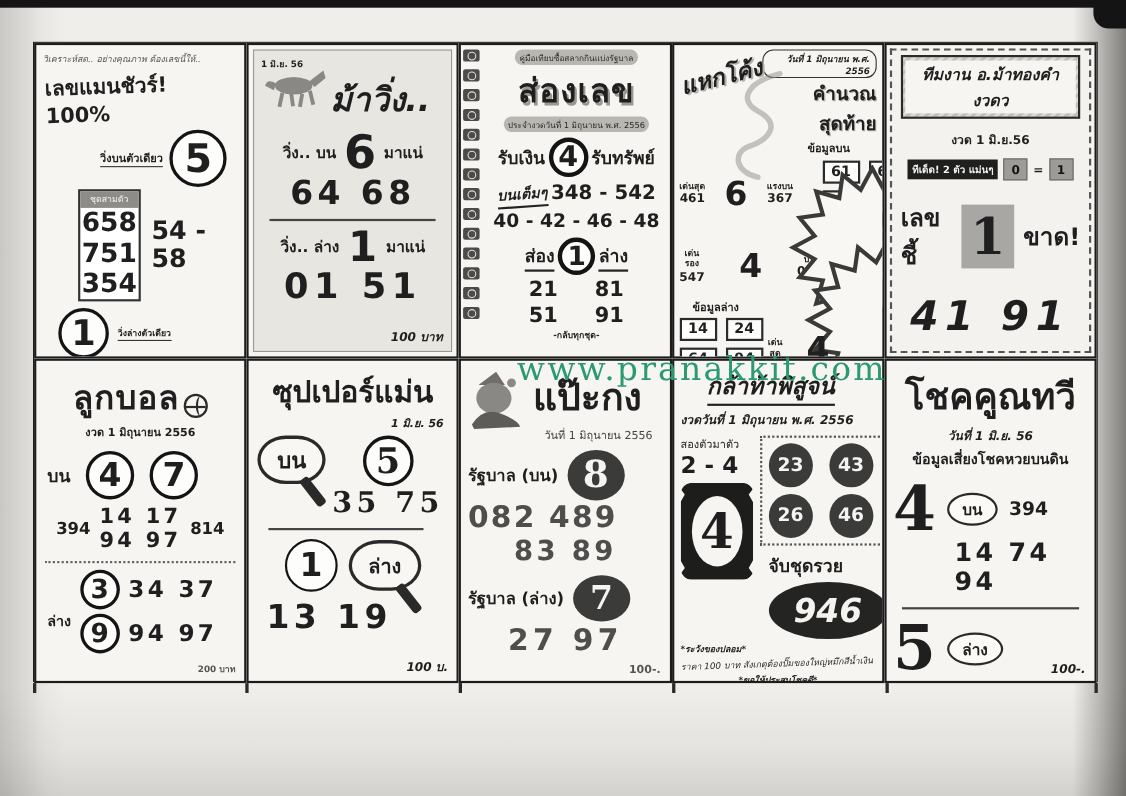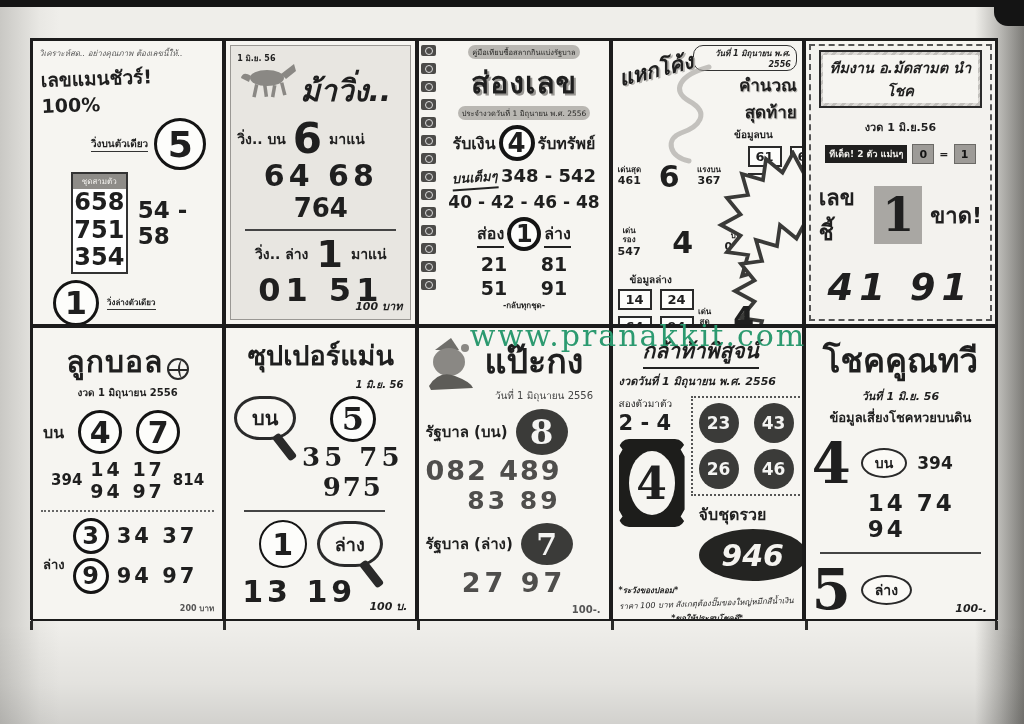--- a/index.html
+++ b/index.html
@@ -158,27 +158,26 @@
           <ellipse cx="28" cy="18" rx="17" ry="8" fill="#8a8884"></ellipse>
           <path d="M42 14 L55 4 L57 11 L47 19 Z" fill="#8a8884"></path>
           <path d="M12 16 C6 12 3 14 2 18 L10 22 Z" fill="#8a8884"></path>
           <rect x="16" y="24" width="3.5" height="13" fill="#8a8884" transform="rotate(12 16 24)"></rect>
           <rect x="24" y="25" width="3.5" height="12" fill="#8a8884" transform="rotate(-8 24 25)"></rect>
           <rect x="34" y="25" width="3.5" height="12" fill="#8a8884" transform="rotate(10 34 25)"></rect>
           <rect x="41" y="23" width="3.5" height="13" fill="#8a8884" transform="rotate(-14 41 23)"></rect>
         </svg>
       </span>
       <div class="b i ctr" style="font-size:30px; margin:2px 0 6px 50px;">ม้าวิ่ง..</div>
-      <div class="rowflex ctr" style="justify-content:flex-start; gap:7px;">
+      <div class="rowflex ctr" style="justify-content:center; gap:7px;">
         <span class="b" style="font-size:14px;">วิ่ง.. บน</span>
         <span class="b" style="font-size:42px; line-height:0.9;">6</span>
         <span class="b" style="font-size:14px;">มาแน่</span>
       </div>
       <div class="b ctr" style="font-size:30px; letter-spacing:4px;">64  68</div>
-      <div class="b ctr" style="font-size:26px;">764</div>
       <div class="divider" style="margin:6px 8px;"></div>
       <div class="rowflex" style="justify-content:center; gap:8px;">
         <span class="b" style="font-size:14px;">วิ่ง.. ล่าง</span>
         <span class="b" style="font-size:38px; line-height:0.9;">1</span>
         <span class="b" style="font-size:14px;">มาแน่</span>
       </div>
       <div class="b ctr" style="font-size:32px; letter-spacing:5px;">01  51</div>
       <div class="price i" style="font-size:11px;">100 บาท</div>
     </div>
   </div>
@@ -296,21 +295,21 @@
           <span class="sidelab">แรงล่าง</span>
         </div>
 
       </div>
     </div>
   </div>
 
   <div class="panel" style="padding:0;">
     <div class="p5-wrap">
       <div class="p5-head">
-        <span class="p5-headtx">ทีมงาน อ.ม้ดสามต นำโชค</span>
+        <span class="p5-headtx">ทีมงาน อ.ม้าทองคำ งวดว</span>
       </div>
       <div class="b ctr" style="font-size:11px; margin-top:10px;">งวด 1 มิ.ย.56</div>
       <div class="rowflex" style="justify-content:center; gap:5px; margin-top:8px;">
         <span class="p5-tip">ทีเด็ด! 2 ตัว แม่นๆ</span>
         <span class="p5-dig">0</span>
         <span class="b">=</span>
         <span class="p5-dig">1</span>
       </div>
       <div class="rowflex" style="justify-content:center; gap:8px; margin-top:16px;">
         <span class="b" style="font-size:22px;">เลขชี้</span>
@@ -362,21 +361,20 @@
     <div class="b" style="font-size:27px; text-align:center;">ซุปเปอร์แม่น</div>
     <div class="i b" style="font-size:10px; text-align:right; margin-right:6px;">1 มิ.ย. 56</div>
     <div class="rowflex" style="align-items:flex-start; margin-top:4px;">
       <span class="mag" style="margin-left:2px;">
         <span class="lens" style="width:62px;height:44px;font-size:20px;">บน</span>
         <span class="handle" style="left:46px; top:36px;"></span>
       </span>
       <div style="flex:1; text-align:center;">
         <span class="cdig" style="width:46px;height:46px;font-size:32px; font-family:'DejaVu Serif',serif;">5</span>
         <div class="b" style="font-size:26px; letter-spacing:4px; font-family:'DejaVu Serif',serif;">35  75</div>
-        <div class="b" style="font-size:26px; letter-spacing:2px; font-family:'DejaVu Serif',serif;">975</div>
       </div>
     </div>
     <div class="divider" style="margin:8px 24px 8px 12px;"></div>
     <div class="rowflex" style="gap:10px; justify-content:center;">
       <span class="cdig" style="width:48px;height:48px;font-size:30px; border-width:2px;">1</span>
       <span class="mag">
         <span class="lens" style="width:66px;height:46px;font-size:18px;">ล่าง</span>
         <span class="handle" style="left:50px; top:38px;"></span>
       </span>
     </div>

